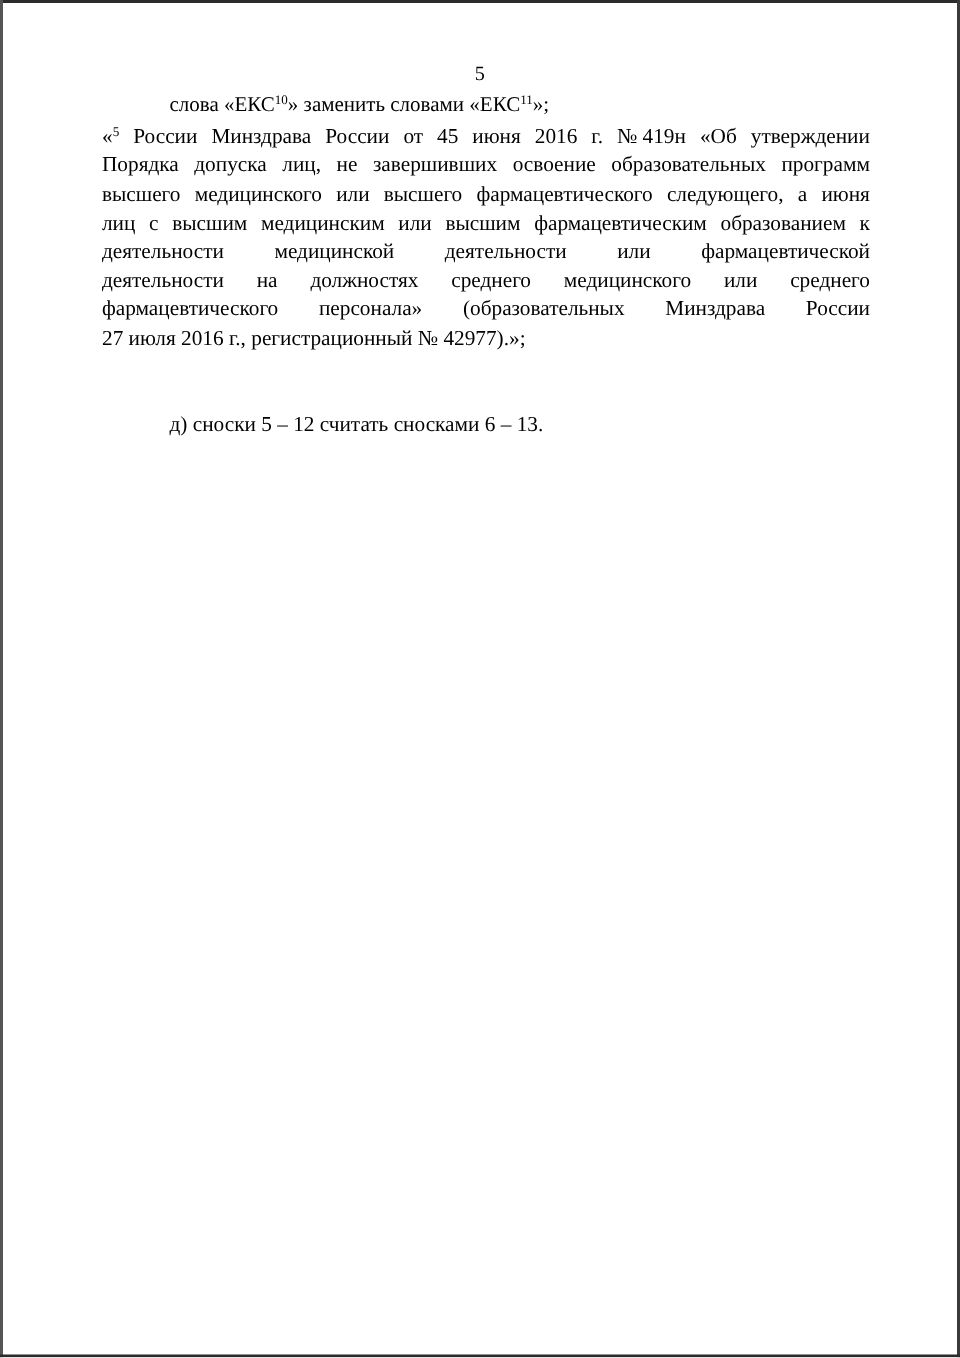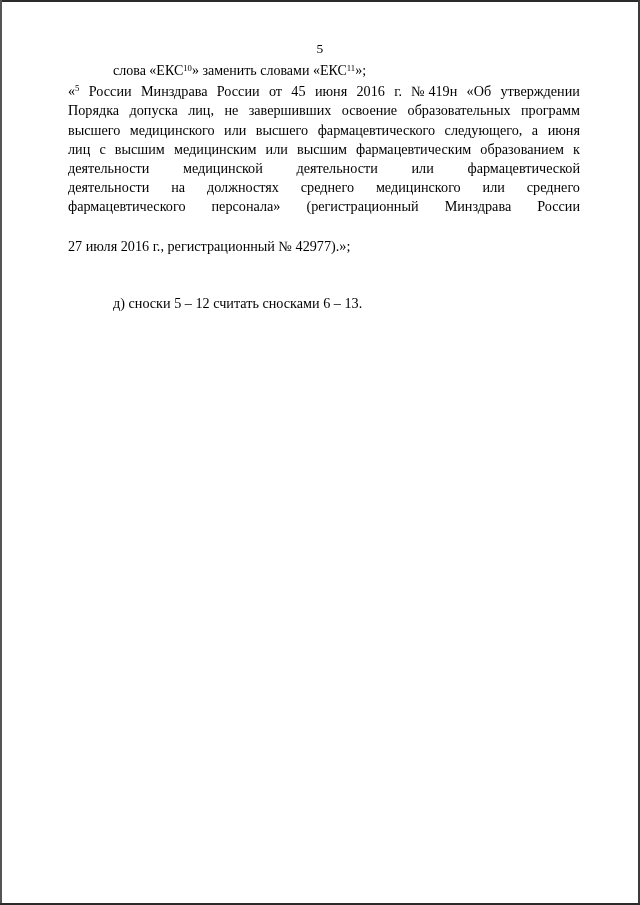--- a/index.html
+++ b/index.html
@@ -88,21 +88,20 @@
   .footnote-body {
     margin-top: 2px;
     font-size: 14.2px;
     line-height: 19.2px;
     text-align: justify;
     text-align-last: left;
     hyphens: none;
   }
   .footnote-body .lastline {
     text-align: center;
-    margin-top: 20px;
   }
 
   .closing-line {
     margin-top: 38px;
     font-size: 14.2px;
     line-height: 18.6px;
     padding-left: 45px;
   }
 
   sup {
@@ -201,21 +200,21 @@
             <span>на</span>
             <span>должностях</span>
             <span>среднего</span>
             <span>медицинского</span>
             <span>или</span>
             <span>среднего</span>
           </div>
           <div class="just-row">
             <span>фармацевтического</span>
             <span>персонала»</span>
-            <span>(регистрационный</span>
+            <span>(образовательных</span>
             <span>Минздрава</span>
             <span>России</span>
           </div>
           <div class="lastline">27 июля 2016 г., регистрационный № 42977).»;</div>
         </div>
     </div>
 
     <div class="closing-line">д) сноски 5 – 12 считать сносками 6 – 13.</div>
 
   </div>

